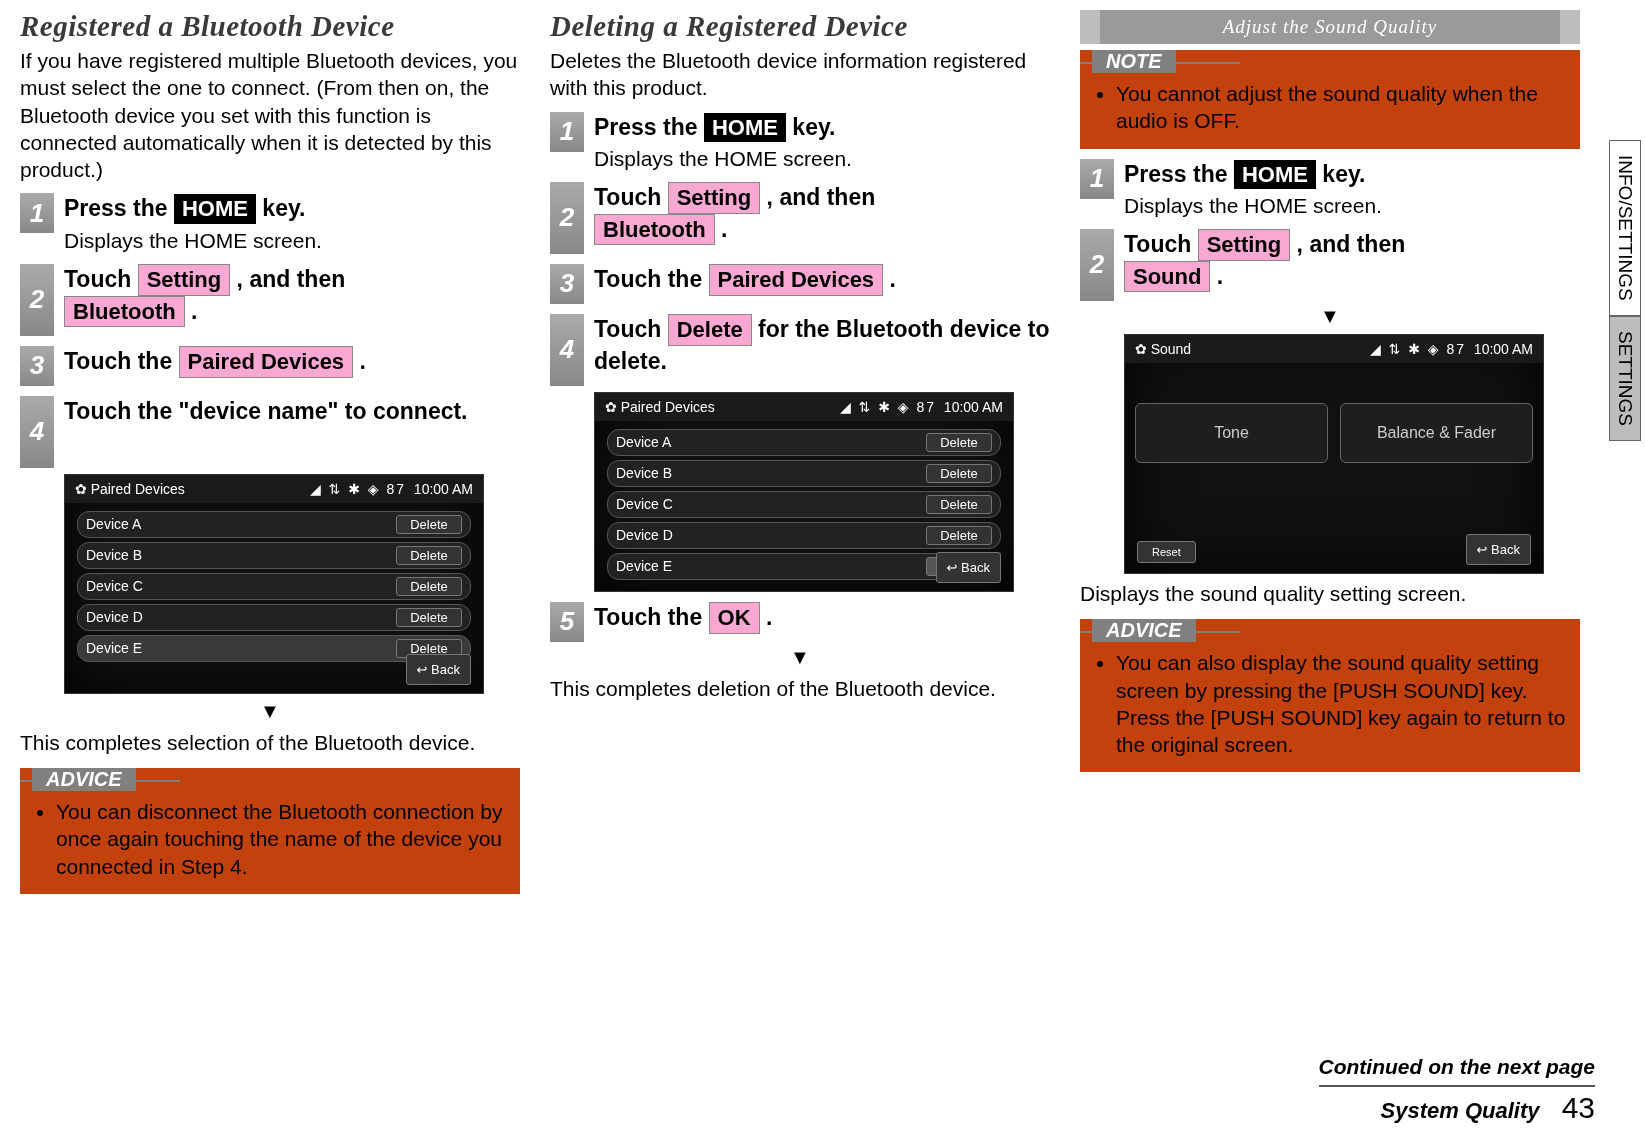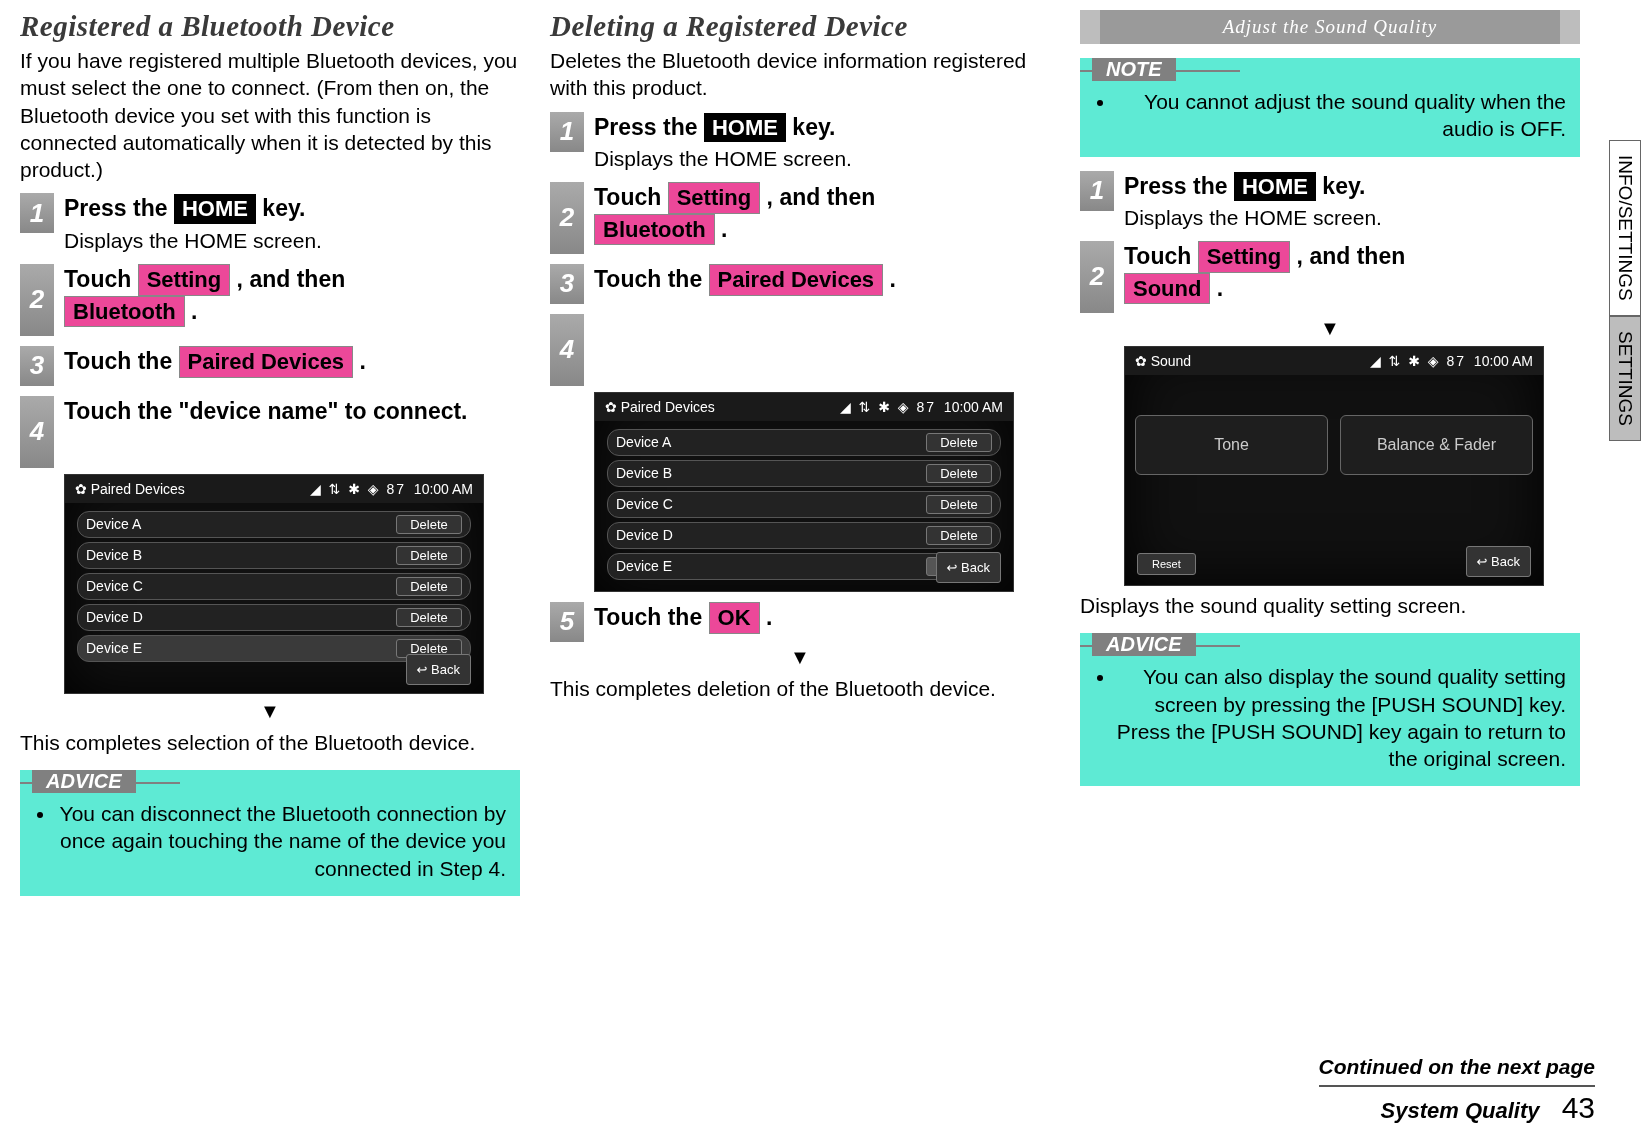--- a/index.html
+++ b/index.html
@@ -70,42 +70,41 @@
   .hardkey {
     display: inline-block;
     background: #000;
     color: #fff;
     font-weight: bold;
     padding: 0 8px;
     font-size: 22px;
   }
   .softkey {
     display: inline-block;
-    background: #ec4899;
+    background: #f9a8d4;
     border: 1px solid #888;
     font-weight: bold;
     padding: 0 8px;
     font-size: 22px;
   }
   .arrow {
     text-align: center;
     font-size: 20px;
     margin: 4px 0;
   }
   .result {
     font-size: 21px;
     line-height: 1.3;
     margin: 6px 0 12px 0;
   }
   
   .callout {
-    background: #5eead4;
+    background: #c2410c;
     padding: 10px 14px 14px 14px;
-    margin: 14px 0;
-    text-align: right;
+    margin: 0 0;
   }
   .callout-label-wrap {
     position: relative;
     height: 24px;
     margin: -10px 0 6px -14px;
   }
   .callout-label2 {
     position: absolute;
     left: 12px;
     background: #808080;
@@ -383,20 +382,23 @@
 
     <div class="step">
         <div class="stepnum">3</div>
       <div class="stepbody">
         <div class="steptitle"><span>Touch the </span><span class="softkey">Paired Devices</span><span> .</span></div>
       </div>
     </div>
 
     <div class="step">
         <div class="stepnum tall">4</div>
+      <div class="stepbody">
+        <div class="steptitle"><span>Touch </span><span class="softkey">Delete</span><span> for the Bluetooth device to delete.</span></div>
+      </div>
     </div>
 
     <div class="screenshot" style="height:200px;">
       <div class="ss-header">
         <span class="ss-title">Paired Devices</span>
         <span><span class="ss-status">◢ ⇅ ✱ ◈ 87</span>&nbsp;&nbsp;<span>10:00 AM</span></span>
       </div>
       <div class="ss-list">
         <div class="ss-row">
             <span>Device A</span>

